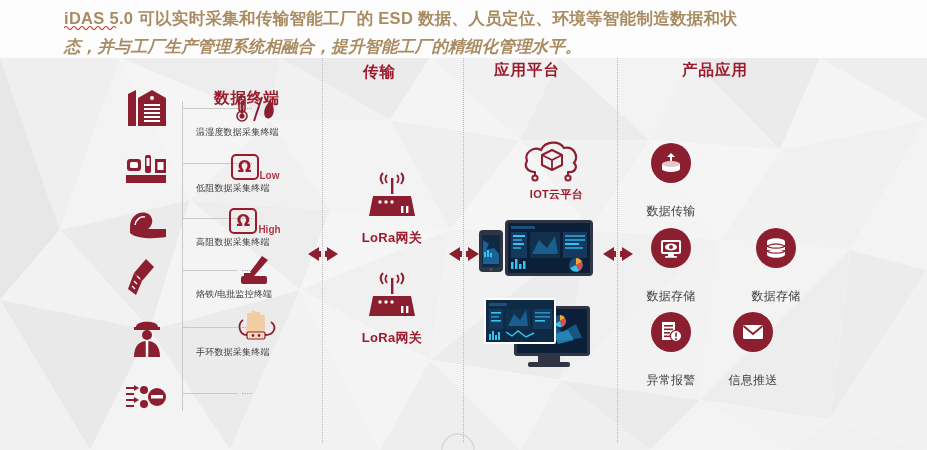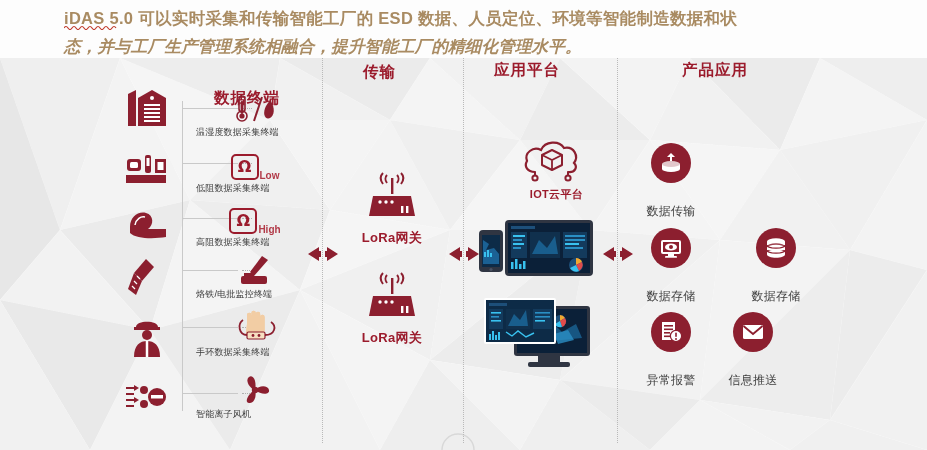--- a/index.html
+++ b/index.html
@@ -344,33 +344,20 @@
         <rect x="20" y="22" width="18" height="7" rx="1.5" fill="#f7e0c2" stroke="#8c1f2f" stroke-width="1.2"></rect>
         <circle cx="26" cy="25.5" r="1.4" fill="#8c1f2f"></circle>
         <circle cx="32" cy="25.5" r="1.4" fill="#8c1f2f"></circle>
         <path d="M20 25 C12 25 10 14 16 10" stroke="#8c1f2f" stroke-width="1.8" fill="none"></path>
         <path d="M38 25 C48 25 50 16 44 12" stroke="#8c1f2f" stroke-width="1.8" fill="none"></path>
       </svg>
     </div>
     <div class="t-lab">手环数据采集终端</div>
   </div>
 
-  <div class="term" id="t-6">
-    <div class="t-ico">
-      <svg width="36" height="32" viewBox="0 0 36 32">
-        <g fill="#8c1f2f">
-          <path d="M18 16 C12 14 8 6 12 3 C16 0 20 7 18 16 Z"></path>
-          <path d="M18 16 C22 11 31 11 32 16 C33 21 24 21 18 16 Z"></path>
-          <path d="M18 16 C20 22 17 30 12 29 C7 28 11 20 18 16 Z"></path>
-          <circle cx="18" cy="16" r="3.2"></circle>
-        </g>
-      </svg>
-    </div>
-    <div class="t-lab">智能离子风机</div>
-  </div>
 
   <div class="gw" id="gw-1">
     <svg width="58" height="50" viewBox="0 0 58 50">
       <path d="M20 12 C17 8 17 4 20 1" stroke="#8c1f2f" stroke-width="2" fill="none"></path>
       <path d="M24 11 C22 8.5 22 5 24 3" stroke="#8c1f2f" stroke-width="2" fill="none"></path>
       <path d="M38 12 C41 8 41 4 38 1" stroke="#8c1f2f" stroke-width="2" fill="none"></path>
       <path d="M34 11 C36 8.5 36 5 34 3" stroke="#8c1f2f" stroke-width="2" fill="none"></path>
       <rect x="28" y="6" width="2.4" height="16" fill="#8c1f2f"></rect>
       <path d="M10 24 L48 24 L52 44 L6 44 Z" fill="#8c1f2f"></path>
       <circle cx="17" cy="30" r="1.7" fill="#ffffff"></circle>

